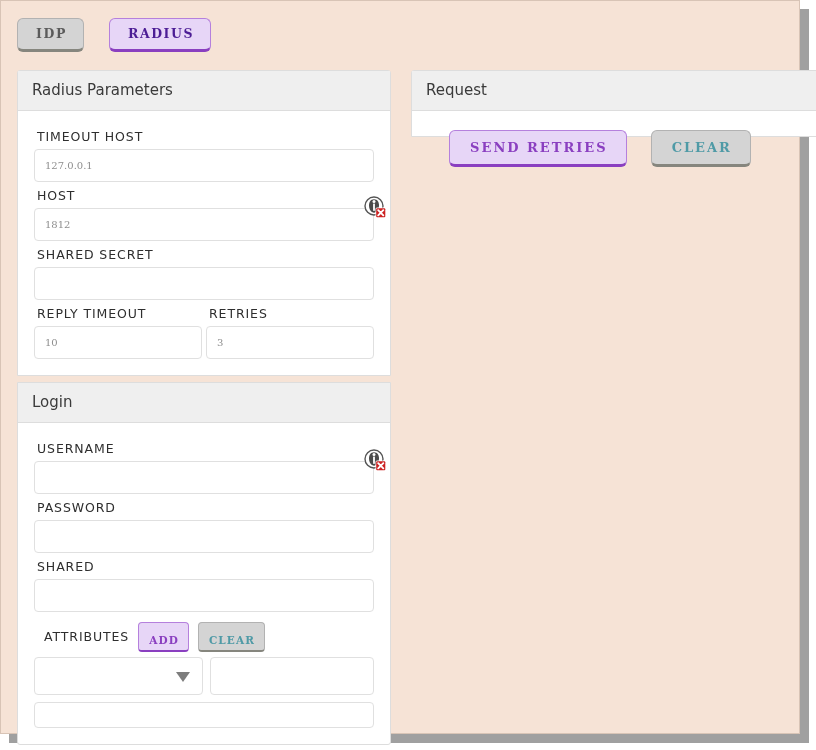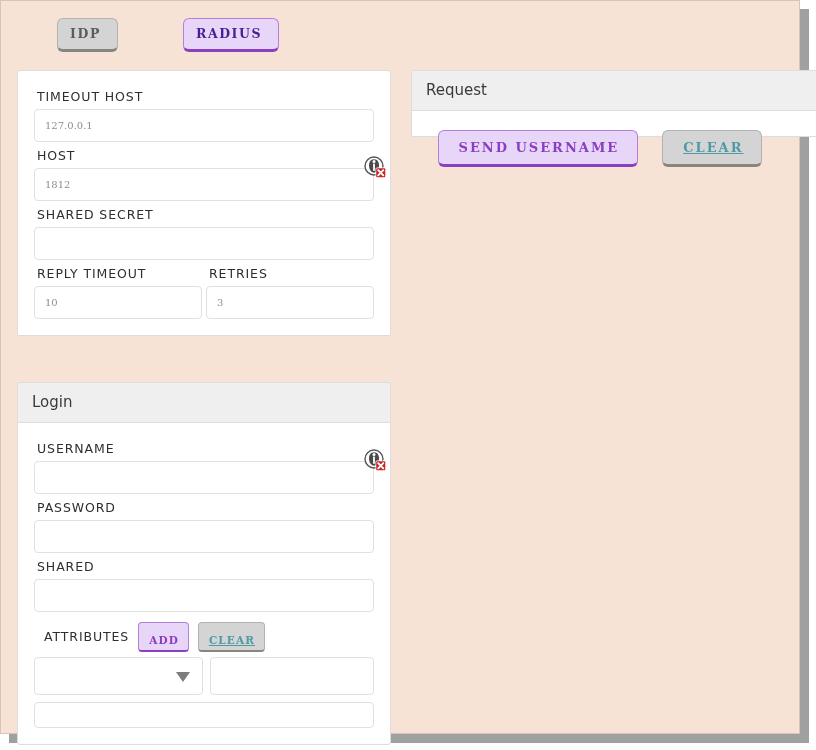--- a/index.html
+++ b/index.html
@@ -36,26 +36,25 @@
     height: 40px;
     display: flex;
     align-items: center;
     gap: 25px;
   }
   .tab-btn {
     font-family: "DejaVu Serif", serif;
     font-size: 12.5px;
     letter-spacing: 1.6px;
     font-weight: bold;
-    padding: 9px 16px 9px 12px;
+    padding: 9px 16px 9px 18px;
     border-radius: 6px;
     cursor: pointer;
     line-height: 1;
     box-sizing: border-box;
-    margin-left: 40px;
   }
   .tab-btn.tab-idp {
     background: #d4d4d4;
     color: #5b5b5b;
     border: 1px solid #b2b2b2;
     border-bottom: 3px solid #86867e;
   }
   .tab-btn.tab-radius {
     background: #e7d6f7;
     color: #4c1d95;
@@ -164,21 +163,20 @@
     background: #e7d6f7;
     color: #8a3fc0;
     border: 1px solid #b580dd;
     border-bottom: 2px solid #8a3fc0;
   }
   .btn-grey {
     background: #d4d4d4;
     color: #4f9aa6;
     border: 1px solid #b2b2b2;
     border-bottom: 2px solid #86867e;
-    text-decoration: underline;
   }
 
   #attributes-row {
     display: flex;
     align-items: center;
     gap: 9px;
     margin: 10px 0 5px 10px;
   }
   #attributes-row .field-label { margin: 0; }
 
@@ -254,20 +252,21 @@
 <body>
 
 <div id="app-shell">
 
   <div id="tab-strip">
     <div class="tab-btn tab-idp">IDP</div>
     <div class="tab-btn tab-radius">RADIUS</div>
   </div>
 
   <div class="panel" id="panel-radius-params">
+    <div class="panel-header">Radius Parameters</div>
     <div class="panel-body">
 
       <label class="field-label">TIMEOUT HOST</label>
       <div class="field-wrap">
         <input class="text-input" type="text" placeholder="127.0.0.1" style="">
       </div>
 
       <label class="field-label">HOST</label>
       <div class="field-wrap">
         <input class="text-input" type="text" placeholder="1812" style="">
@@ -352,17 +351,17 @@
 
     </div>
   </div>
 
   <div class="panel" id="panel-request">
     <div class="panel-header">Request</div>
     <div id="request-body"></div>
   </div>
 
   <div id="request-actions">
-    <div class="action-btn btn-violet">SEND USERNAME</div>
+    <div class="action-btn btn-violet">SEND RETRIES</div>
     <div class="action-btn btn-grey">CLEAR</div>
   </div>
 
 </div>
 
 </body></html>

